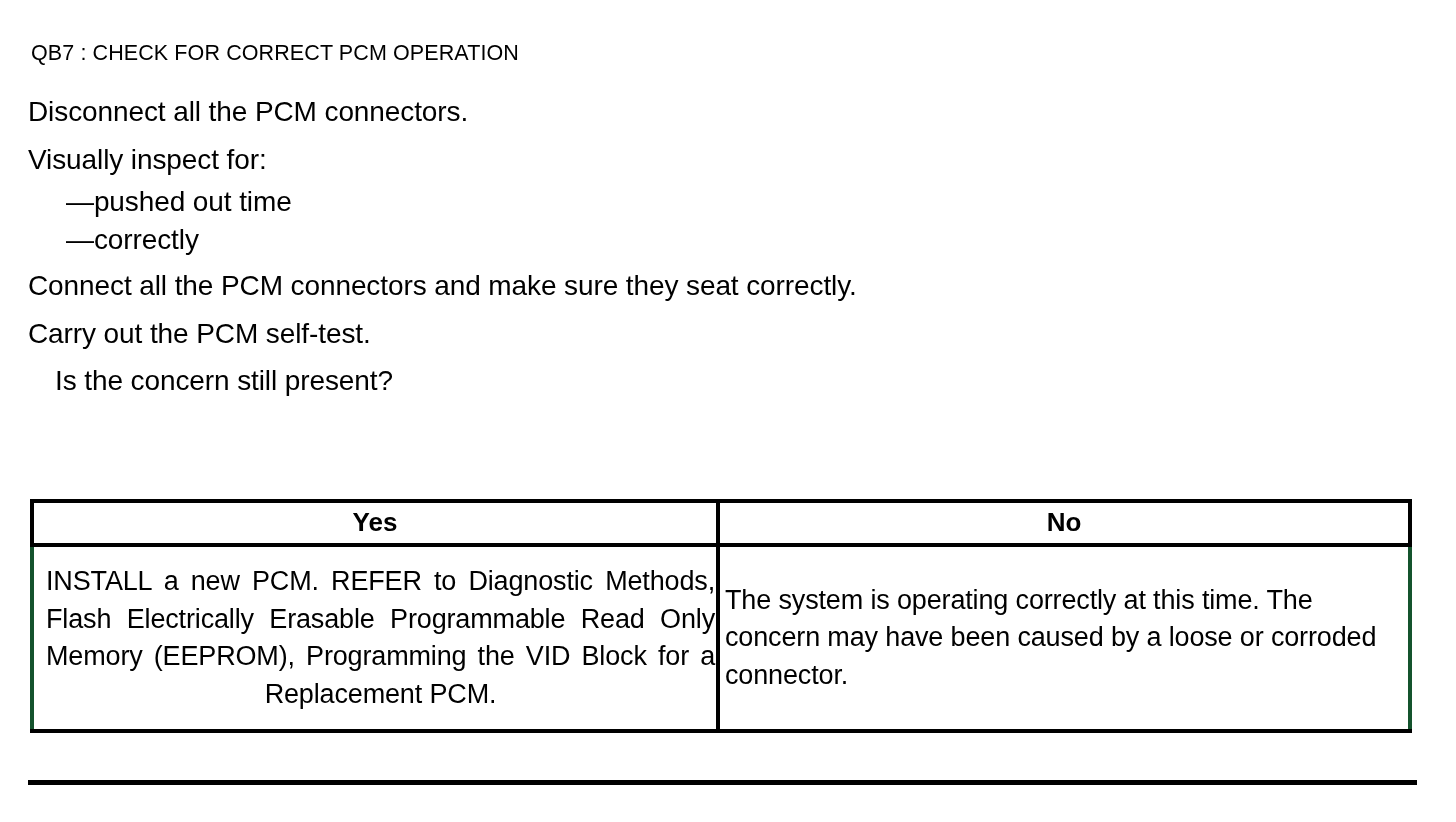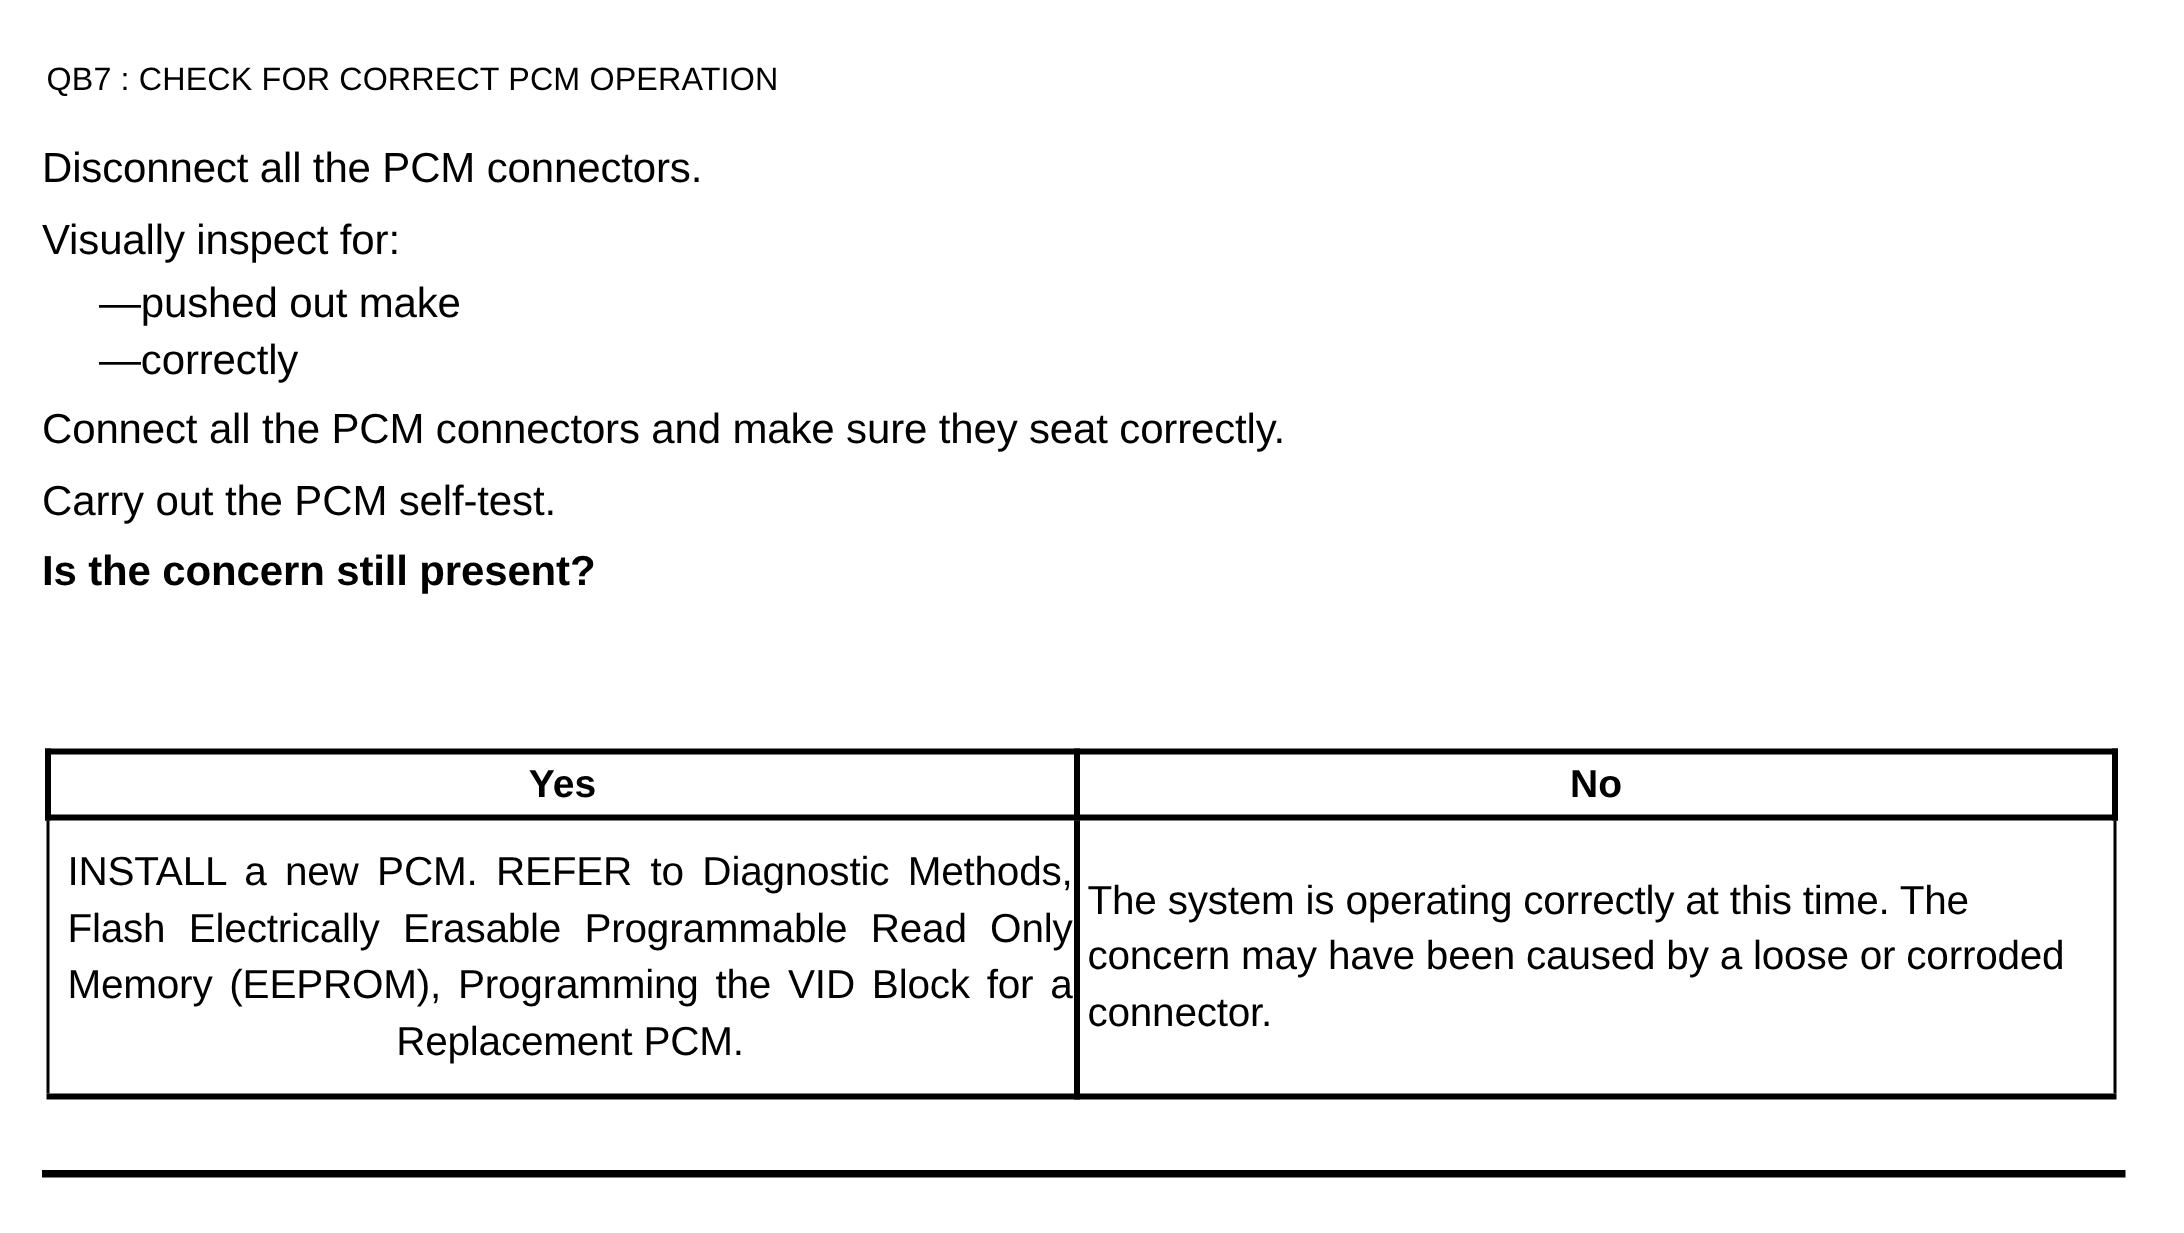--- a/index.html
+++ b/index.html
@@ -43,21 +43,22 @@
     top: 88px;
     width: 1380px;
   }
   .line {
     font-size: 28px;
     line-height: 47.5px;
     white-space: nowrap;
     letter-spacing: -0.1px;
   }
   .line.bold {
-    font-weight: bold;
+    font-weight: normal;
+    margin-left: 27px;
   }
   .sub-list {
     margin: 0;
     padding: 0;
     list-style: none;
   }
   .sub-line {
     font-size: 28px;
     line-height: 38px;
     white-space: nowrap;
@@ -69,21 +70,21 @@
   }
 
   
   .decision-table {
     position: absolute;
     left: 30px;
     top: 499px;
     width: 1378px;
     border-collapse: collapse;
     table-layout: fixed;
-    border: 1px solid #14532d;
+    border: 4px solid #14532d;
   }
   .decision-table col.c-yes { width: 686px; }
   .decision-table col.c-no  { width: 692px; }
 
   .decision-table th {
     border: 4px solid #000;
     font-size: 26px;
     font-weight: bold;
     text-align: center;
     padding: 4px 0 6px 0;
@@ -132,21 +133,21 @@
 
   <div class="step-title">QB7 : CHECK FOR CORRECT PCM OPERATION</div>
 
   <div class="body-block">
 
     <div class="line">Disconnect all the PCM connectors.</div>
 
     <div class="line">Visually inspect for:</div>
 
     <ul class="sub-list">
-      <li class="sub-line">—pushed out make</li>
+      <li class="sub-line">—pushed out time</li>
       <li class="sub-line">—correctly</li>
     </ul>
 
     <div class="gap-after-inspect"></div>
 
     <div class="line">Connect all the PCM connectors and make sure they seat correctly.</div>
 
     <div class="line">Carry out the PCM self-test.</div>
 
 

